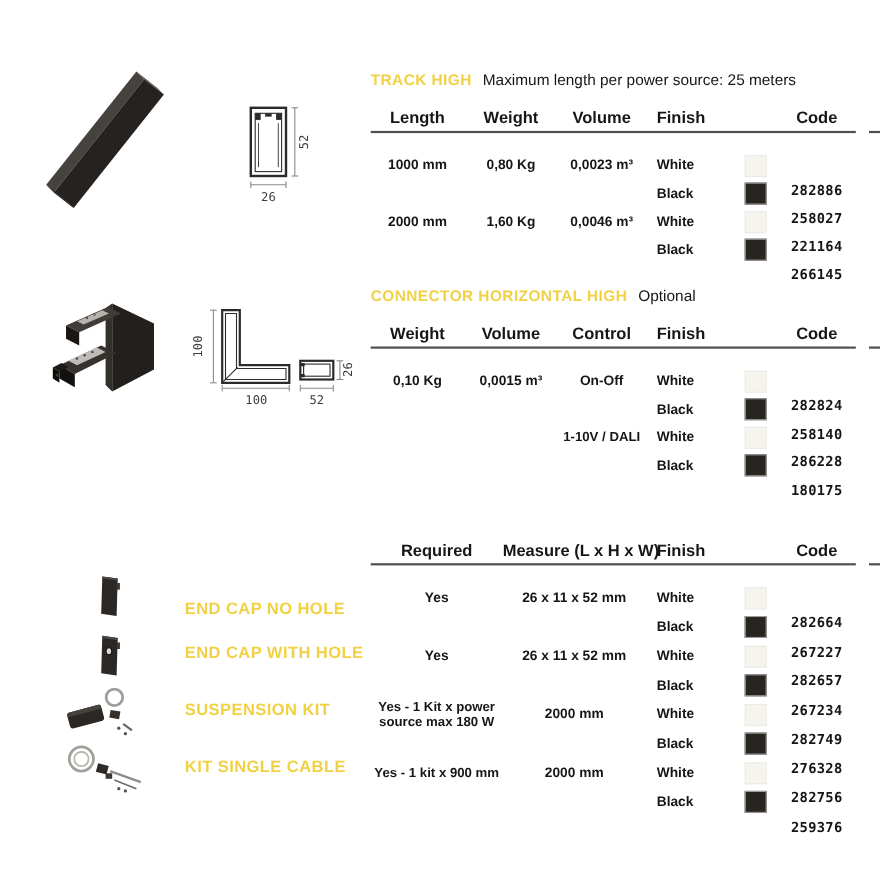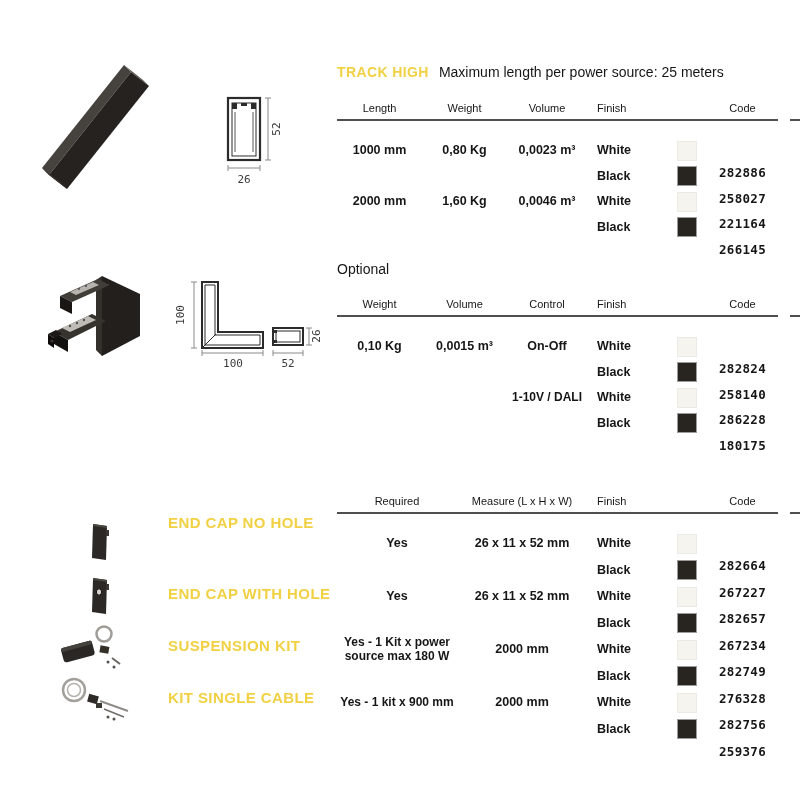--- a/index.html
+++ b/index.html
@@ -14,21 +14,21 @@
   .sec-sub{font-size:14px;font-weight:400;color:var(--text,#161616);}
 
   
   .tbl{position:absolute;width:441px;}
   .thead,.trow{display:grid;align-items:center;}
   .grid-a{grid-template-columns:85px 85px 80px 80px 40px 71px;}
   .grid-b{grid-template-columns:120px 130px 80px 40px 71px;}
   .thead{height:23px;}
   .trow{height:25.5px;}
   .tbl-b .trow{height:26.5px;}
-  .th{font-size:11px;font-weight:400;text-align:center;white-space:nowrap;min-width:0;}
+  .th{font-size:15px;font-weight:700;text-align:center;white-space:nowrap;min-width:0;}
   .td{font-size:12.5px;font-weight:700;text-align:center;white-space:nowrap;min-width:0;line-height:1.15;}
   .th.l,.td.l{text-align:left;padding-left:10px;}
   .td.wrap{white-space:normal;font-size:12px;}
   .td.sm{font-size:12px;}
   .hrule{height:2px;background:var(--rule,#4F4F4F);}
   .swc{display:flex;justify-content:center;min-width:0;}
   .swatch{width:20px;height:20px;box-sizing:border-box;border:1px solid transparent;}
   .code{font-family:"DejaVu Sans Mono",monospace;font-size:12.5px;font-weight:700;text-align:center;
         letter-spacing:.3px;white-space:nowrap;min-width:0;margin-top:44px;}
   .edge-dash{position:absolute;left:790px;width:10px;height:2px;background:var(--rule,#4F4F4F);}
@@ -170,20 +170,21 @@
     <line x1="103" y1="72" x2="103" y2="78" class="dimline"></line>
     <line x1="133" y1="72" x2="133" y2="78" class="dimline"></line>
     <text class="dimtxt" x="118" y="89" text-anchor="middle">52</text>
     <line x1="139" y1="50" x2="139" y2="67" class="dimline"></line>
     <line x1="136" y1="50" x2="142" y2="50" class="dimline"></line>
     <line x1="136" y1="67" x2="142" y2="67" class="dimline"></line>
     <text class="dimtxt" transform="translate(150,58) rotate(-90)" text-anchor="middle">26</text>
   </svg>
 
   <div class="sec-head" style="left:337px;top:261px">
+    <span class="sec-title">CONNECTOR HORIZONTAL HIGH</span>
     <span class="sec-sub">Optional</span>
   </div>
 
   <div class="tbl" style="left:337px;top:292px">
     <div class="thead grid-a">
       <span class="th">Weight</span>
       <span class="th">Volume</span>
       <span class="th">Control</span>
       <span class="th l">Finish</span>
       <span class="th"></span>
@@ -260,21 +261,21 @@
     <circle cx="24" cy="17" r="11" fill="none" stroke="#a3a09b" stroke-width="2.5"></circle>
     <circle cx="24" cy="17" r="6.5" fill="none" stroke="#b5b2ad" stroke-width="1.5"></circle>
     <rect x="38" y="22" width="10" height="8" fill="#2e2a26" transform="rotate(15 43 26)"></rect>
     <rect x="46" y="30" width="6" height="5" fill="#3a3632"></rect>
     <line x1="50" y1="28" x2="78" y2="38" stroke="#8f8c87" stroke-width="2"></line>
     <line x1="54" y1="36" x2="74" y2="44" stroke="#6f6c67" stroke-width="1.5"></line>
     <circle cx="58" cy="44" r="1.5" fill="#55524d"></circle>
     <circle cx="64" cy="46" r="1.5" fill="#55524d"></circle>
   </svg>
 
-  <div class="acc-label" style="top:514px">END CAP NO HOLE</div>
+  <div class="acc-label" style="top:545px">END CAP NO HOLE</div>
   <div class="acc-label" style="top:585px">END CAP WITH HOLE</div>
   <div class="acc-label" style="top:637px">SUSPENSION KIT</div>
   <div class="acc-label" style="top:689px">KIT SINGLE CABLE</div>
 
   <div class="tbl tbl-b" style="left:337px;top:489px">
     <div class="thead grid-b">
       <span class="th">Required</span>
       <span class="th">Measure (L x H x W)</span>
       <span class="th l">Finish</span>
       <span class="th"></span>

